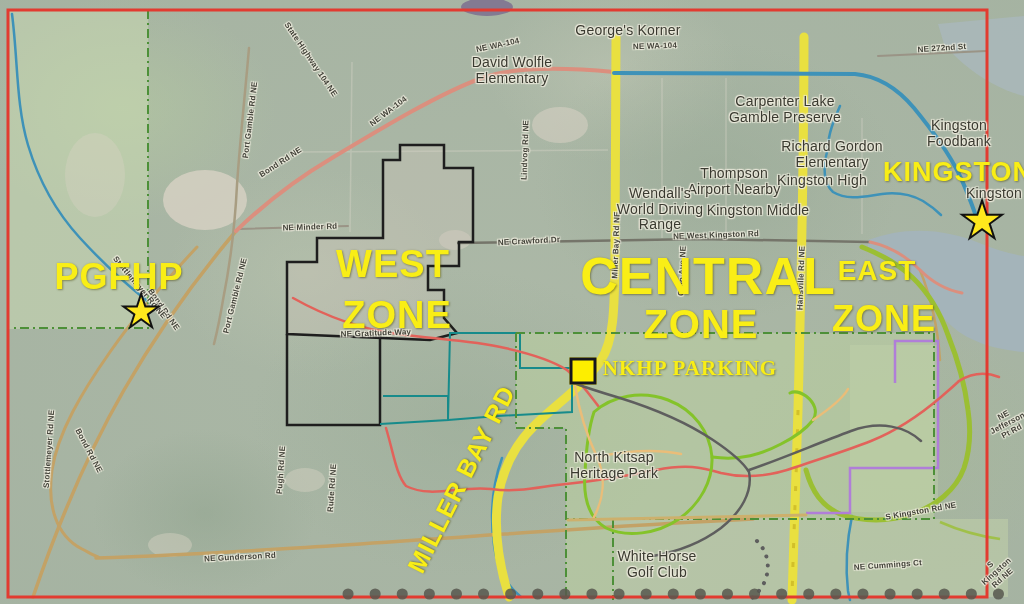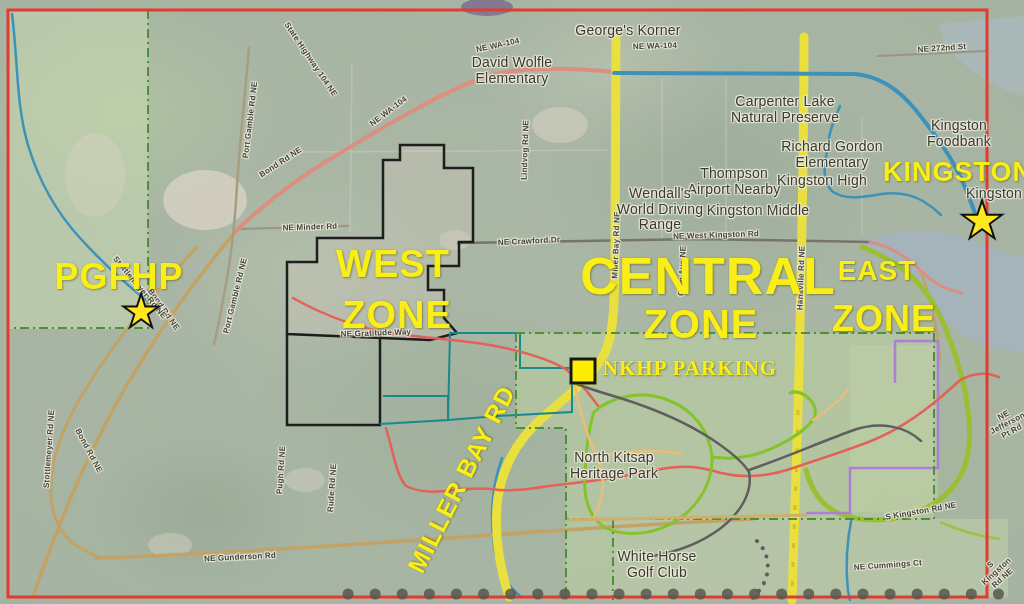--- a/index.html
+++ b/index.html
@@ -172,21 +172,21 @@
       <span class="lbl road" style="left: 282px; top: 470px; --r: -86deg;">Pugh Rd NE</span>
       <span class="lbl road" style="left: 333px; top: 488px; --r: -86deg;">Rude Rd NE</span>
       <span class="lbl road" style="left: 921px; top: 512px; --r: -10deg;">S Kingston Rd NE</span>
       <span class="lbl road" style="left: 888px; top: 566px; --r: -4deg;">NE Cummings Ct</span>
       <span class="lbl road" style="left: 1008px; top: 424px; --r: -28deg;">NE Jefferson Pt Rd</span>
       <span class="lbl road" style="left: 997px; top: 572px; --r: -42deg;">S Kingston Rd NE</span>
       <span class="lbl place" style="left: 628px; top: 31px;">George's Korner</span>
       <span class="lbl place" style="left: 512px; top: 71px;">David Wolfle
 Elementary</span>
       <span class="lbl place" style="left: 785px; top: 110px;">Carpenter Lake
-Natural Preserve</span>
+Gamble Preserve</span>
       <span class="lbl place" style="left: 832px; top: 155px;">Richard Gordon
 Elementary</span>
       <span class="lbl place" style="left: 734px; top: 182px;">Thompson
 Airport Nearby</span>
       <span class="lbl place" style="left: 822px; top: 181px; text-align: right;">Kingston High</span>
       <span class="lbl place" style="left: 758px; top: 211px;">Kingston Middle</span>
       <span class="lbl place" style="left: 660px; top: 210px;">Wendall's
 World Driving
 Range</span>
       <span class="lbl place" style="left: 959px; top: 134px;">Kingston

